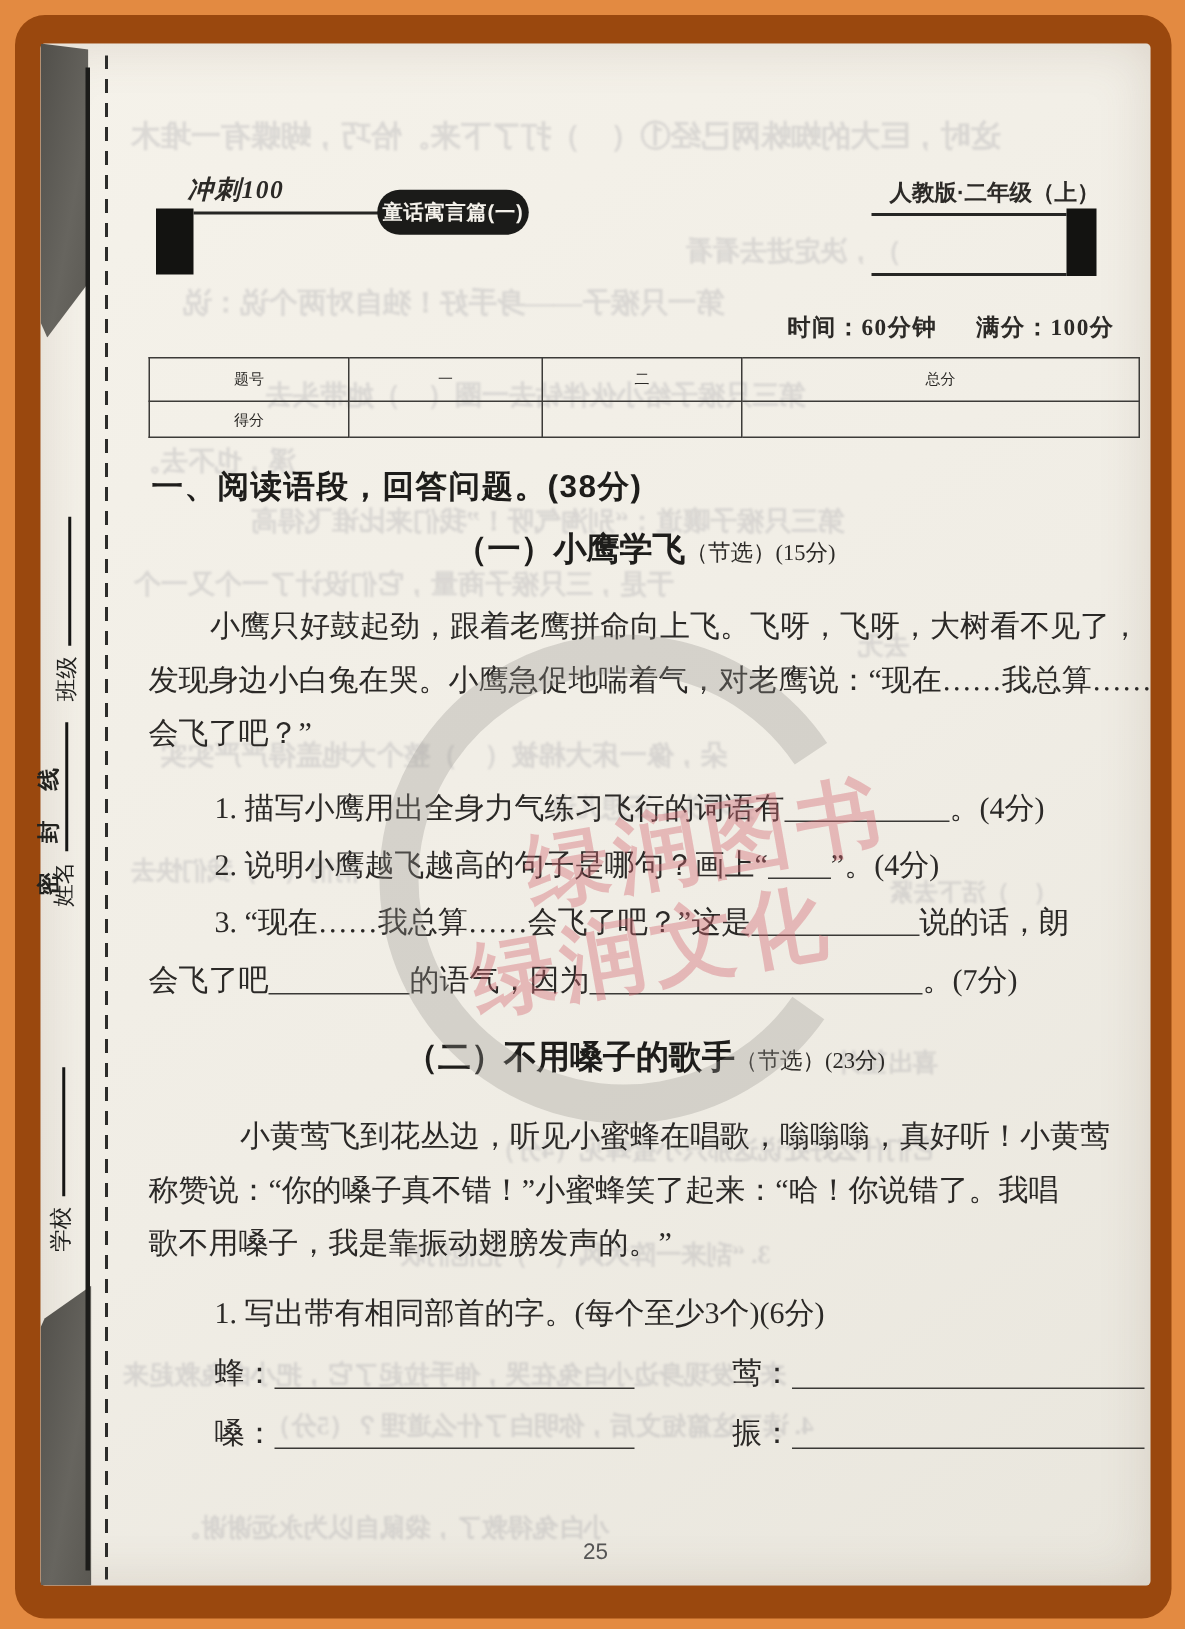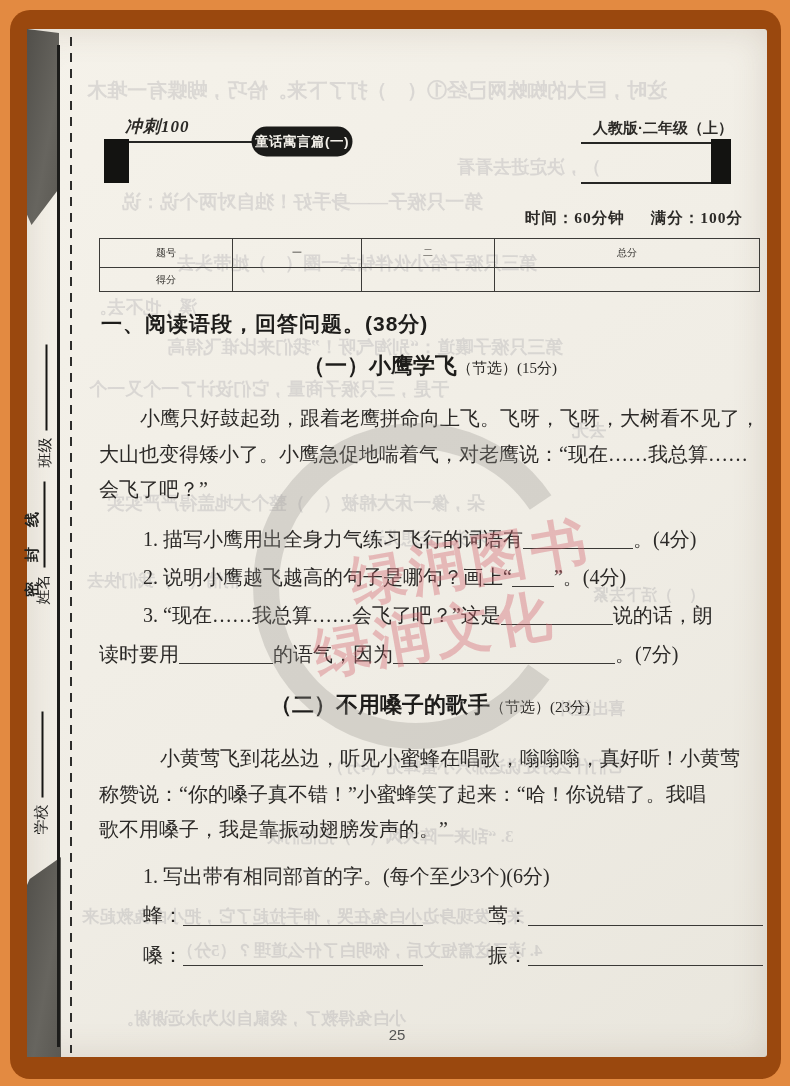--- a/index.html
+++ b/index.html
@@ -175,28 +175,28 @@
         </table>
 
       <div class="sec-head">一、阅读语段，回答问题。(38分)</div>
 
       <div class="part-head ph1">
         <span class="t">（一）小鹰学飞</span><span class="n">（节选）(15分)</span>
       </div>
 
       <div class="para p1">
           <div class="pline">小鹰只好鼓起劲，跟着老鹰拼命向上飞。飞呀，飞呀，大树看不见了，</div>
-          <div class="pline">大山也变得矮小了。小鹰急促地喘着气，对老鹰说：“现在……我总算……</div>
+          <div class="pline">发现身边小白兔在哭。小鹰急促地喘着气，对老鹰说：“现在……我总算……</div>
           <div class="pline">会飞了吧？”</div>
         </div>
 
       <div class="qline q-ind" style="top:495px"><span>1. 描写小鹰用出全身力气练习飞行的词语有</span><span class="blank" style="width: 110px;"></span><span>。(4分)</span></div>
       <div class="qline q-ind" style="top:533px"><span>2. 说明小鹰越飞越高的句子是哪句？画上“</span><span class="blank" style="width: 42px;"></span><span>”。(4分)</span></div>
       <div class="qline q-ind" style="top:571px"><span>3. “现在……我总算……会飞了吧？”这是</span><span class="blank" style="width: 112px;"></span><span>说的话，朗</span></div>
-      <div class="qline" style="top:610px"><span>读时要用</span><span class="blank" style="width: 94px;"></span><span>的语气，因为</span><span class="blank" style="width: 222px;"></span><span>。(7分)</span></div>
+      <div class="qline" style="top:610px"><span>会飞了吧</span><span class="blank" style="width: 94px;"></span><span>的语气，因为</span><span class="blank" style="width: 222px;"></span><span>。(7分)</span></div>
 
       <div class="part-head ph2">
         <span class="t">（二）不用嗓子的歌手</span><span class="n">（节选）(23分)</span>
       </div>
 
       <div class="para p2">
           <div class="pline">小黄莺飞到花丛边，听见小蜜蜂在唱歌，嗡嗡嗡，真好听！小黄莺</div>
           <div class="pline">称赞说：“你的嗓子真不错！”小蜜蜂笑了起来：“哈！你说错了。我唱</div>
           <div class="pline">歌不用嗓子，我是靠振动翅膀发声的。”</div>
         </div>

